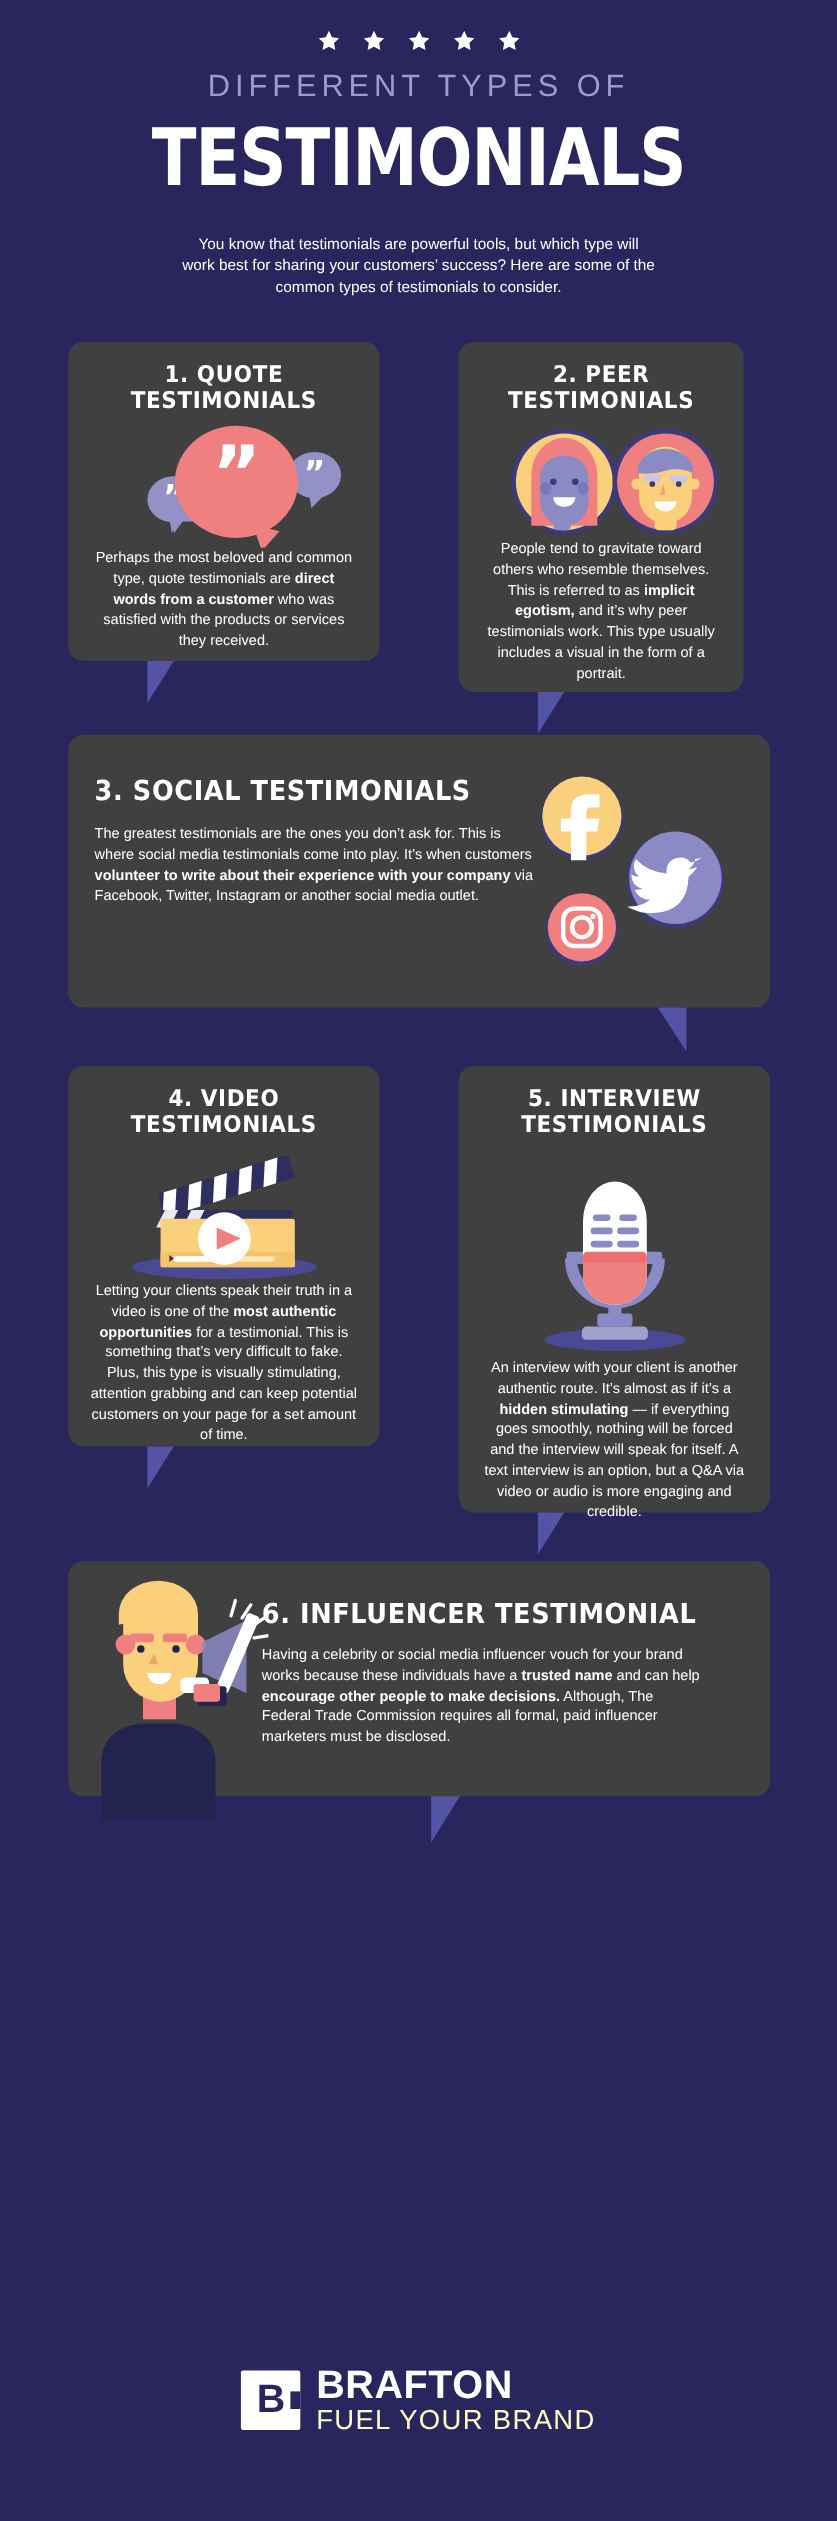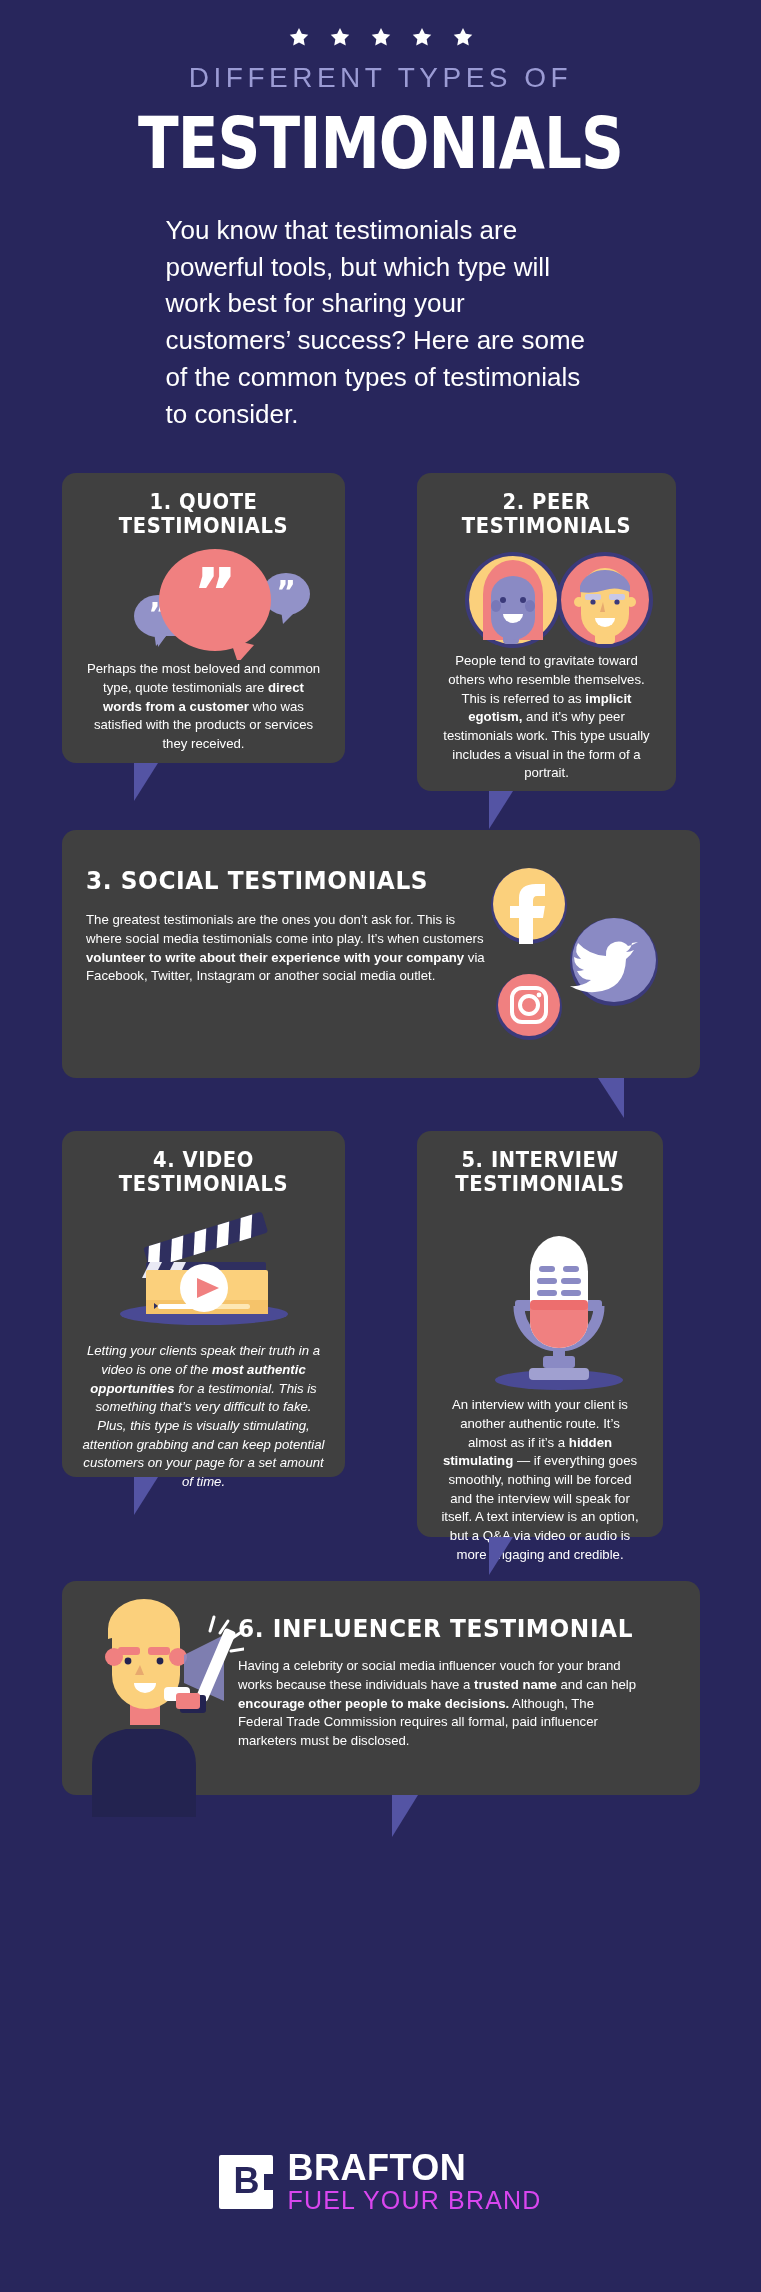--- a/index.html
+++ b/index.html
@@ -30,23 +30,23 @@
     letter-spacing: -1px;
     line-height: 1.05;
     font-family: "DejaVu Sans", sans-serif;
     font-stretch: condensed;
     transform: scaleX(0.92);
   }
   .intro {
     margin: 30px auto 16px;
     width: 430px;
     color: #ffffff;
-    font-size: 26px;
+    font-size: 14px;
     line-height: 1.42;
-    text-align: left;
+    text-align: center;
   }
 
   
   .cards { position: relative; margin-top: 40px; }
   .card {
     position: absolute;
     background: #404040;
     border-radius: 14px;
     color: #ffffff;
   }
@@ -85,25 +85,25 @@
   #card2 .illo { height: 104px; position: relative; margin-top: 10px; }
 
   
   #card3 { left: 62px; top: 357px; width: 638px; height: 248px; }
   #card3 .card-title { font-size: 25px; margin: 37px 0 0 24px; text-align: left; }
   #card3 .card-body { margin: 16px 0 0 24px; width: 400px; text-align: left; }
 
   
   #card4 { left: 62px; top: 658px; width: 283px; height: 346px; }
   #card4 .card-title { font-size: 21px; text-align: center; margin: 18px 14px 0; }
-  #card4 .card-body { margin: 16px 20px; text-align: center; font-style: italic; }
+  #card4 .card-body { margin: 0 20px; text-align: center; }
   #card4 .illo { height: 122px; position: relative; margin-top: 8px; }
 
   
-  #card5 { left: 417px; top: 658px; width: 246px; height: 406px; }
+  #card5 { left: 417px; top: 658px; width: 283px; height: 406px; }
   #card5 .card-title { font-size: 21px; text-align: center; margin: 18px 14px 0; }
   #card5 .card-body { margin: 0 22px; text-align: center; }
   #card5 .illo { height: 188px; position: relative; margin-top: 12px; }
 
   
   #card6 { left: 62px; top: 1108px; width: 638px; height: 214px; }
   #card6 .card-title { font-size: 25px; margin: 34px 0 0 0; text-align: left; }
   #card6 .card-body { margin: 14px 0 0 0; width: 402px; text-align: left; }
   #card6 .row { display: flex; }
   #card6 .col-illo { width: 176px; position: relative; }
@@ -130,21 +130,21 @@
   .logo-mark .notch {
     position: absolute; right: -0px; top: 19px;
     width: 9px; height: 16px; background: #28265c;
   }
   .logo-text { line-height: 1; }
   .logo-brand {
     color: #ffffff; font-weight: 700; font-size: 36px;
     letter-spacing: 0.5px; font-family: "Liberation Sans", sans-serif;
   }
   .logo-tag {
-    color: #d946ef; font-weight: 400; font-size: 25px;
+    color: #fef9c3; font-weight: 400; font-size: 25px;
     letter-spacing: 1.2px; margin-top: 2px;
     font-family: "Liberation Sans", sans-serif;
   }
 </style>
 </head>
 <body>
 
 <div class="header">
   <div class="stars" id="stars">
       <span>

